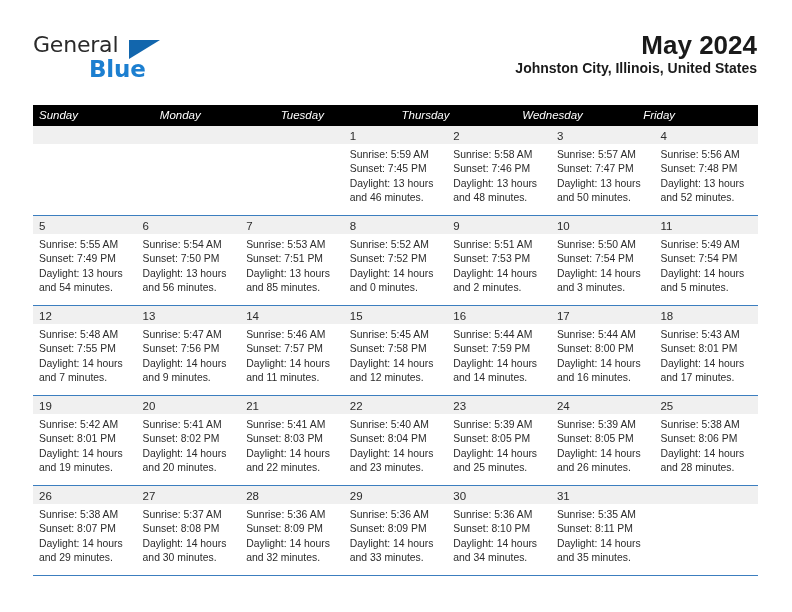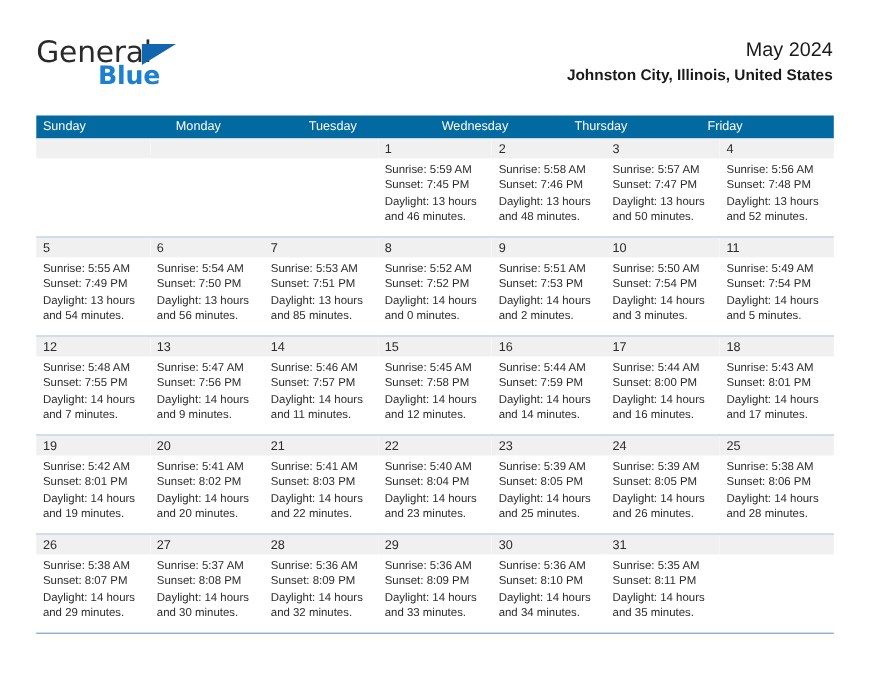--- a/index.html
+++ b/index.html
@@ -33,21 +33,21 @@
     position: absolute;
     left: 0;
     top: 2px;
     width: 230px;
     height: 56px;
   }
   .brand-general {
     position: absolute;
     left: 0;
     top: 0;
-    font-size: 27px;
+    font-size: 22px;
     letter-spacing: -0.2px;
     color: #2a2a2a;
     font-family: "DejaVu Sans", sans-serif;
     font-weight: 400;
   }
   .brand-blue {
     position: absolute;
     left: 56px;
     top: 24px;
     font-size: 23px;
@@ -66,22 +66,22 @@
     border-bottom: 19px solid transparent;
   }
 
   .title-wrap {
     position: absolute;
     right: 0;
     top: 0;
     text-align: right;
   }
   .cal-title {
-    font-size: 18px;
-    font-weight: 400;
+    font-size: 26px;
+    font-weight: 700;
     color: #1a1a1a;
     line-height: 30px;
     white-space: nowrap;
   }
   .cal-subtitle {
     font-size: 14px;
     font-weight: 700;
     color: #1a1a1a;
     line-height: 16px;
     white-space: nowrap;
@@ -89,22 +89,23 @@
 
   
   .calendar {
     position: absolute;
     left: 33px;
     top: 105px;
     width: 725px;
   }
   .dow-row {
     display: flex;
-    background: #0369a1;
+    background: #000000;
     height: 21px;
+    font-style: italic;
   }
   .dow {
     flex: 1 1 0;
     color: #ffffff;
     font-size: 11.5px;
     line-height: 21px;
     padding-left: 6px;
     box-sizing: border-box;
     white-space: nowrap;
   }
@@ -165,22 +166,22 @@
       <div class="cal-subtitle">Johnston City, Illinois, United States</div>
     </div>
 
   </div>
 
   <div class="calendar">
     <div class="dow-row">
         <div class="dow">Sunday</div>
         <div class="dow">Monday</div>
         <div class="dow">Tuesday</div>
+        <div class="dow">Thursday</div>
         <div class="dow">Wednesday</div>
-        <div class="dow">Thursday</div>
         <div class="dow">Friday</div>
       </div>
     <div>
         <div class="week">
           <div class="day empty">
             <div class="day-num-band"><span class="day-num"></span></div>
             <div class="day-body"></div>
           </div>
           <div class="day empty">
             <div class="day-num-band"><span class="day-num"></span></div>

